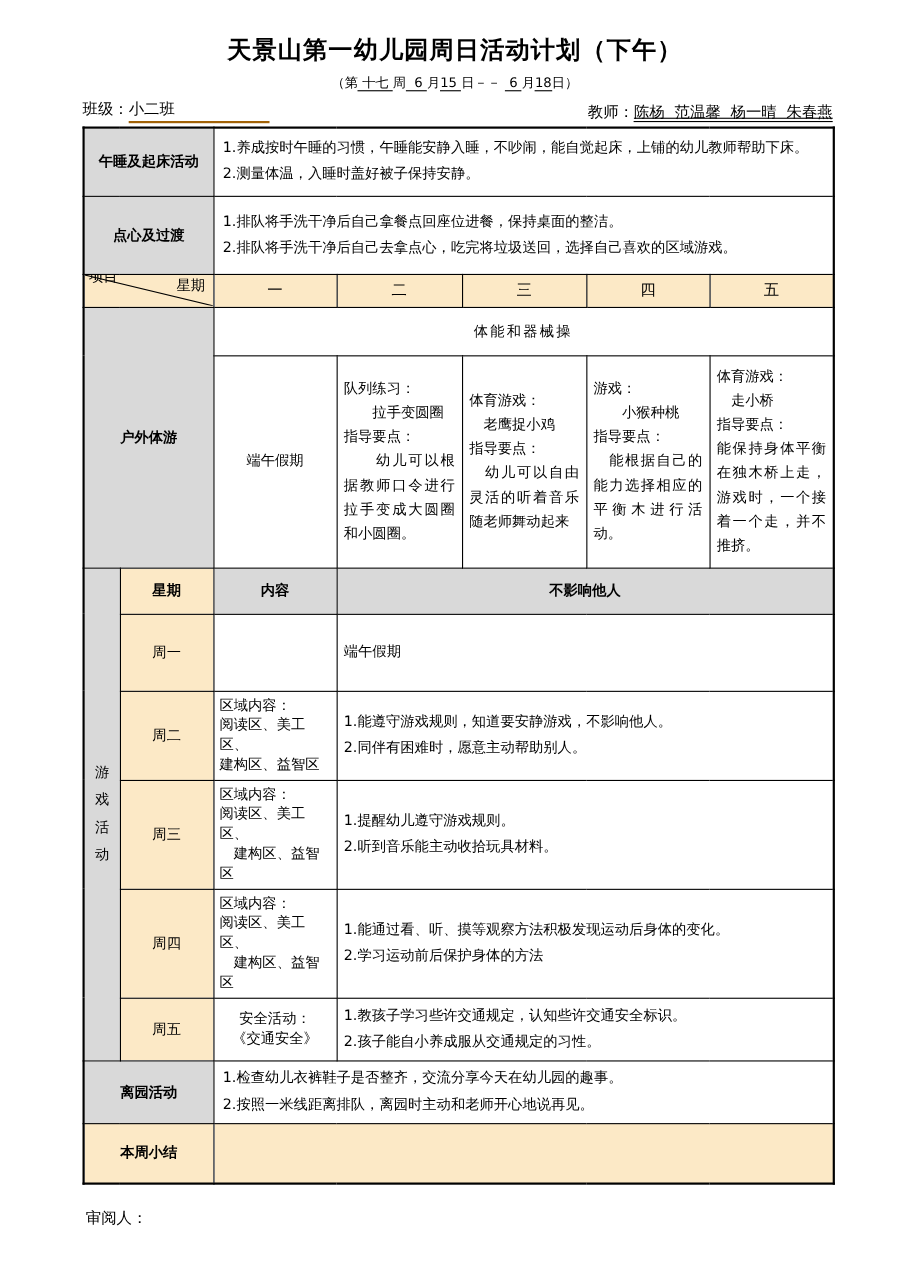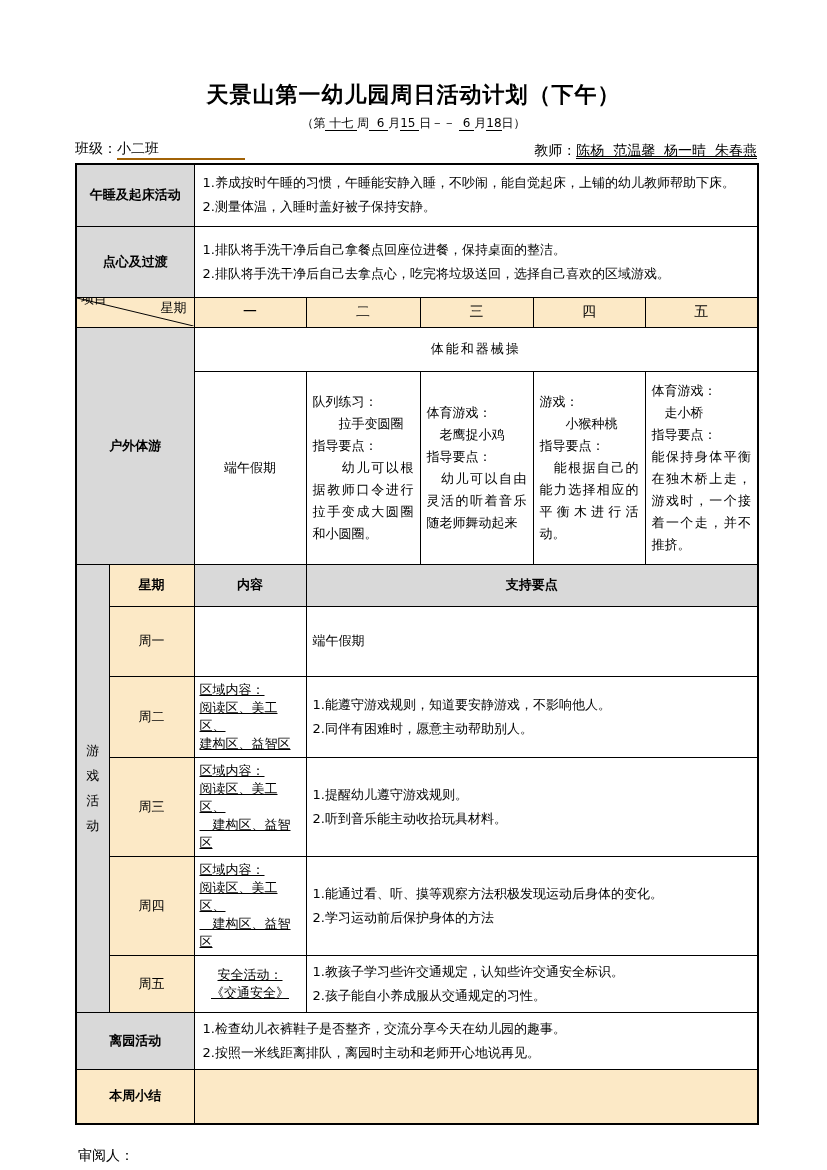--- a/index.html
+++ b/index.html
@@ -6,21 +6,21 @@
   html,body { background:#fff; }
   .page {
     position:relative;
     width:827px; height:1170px;
     background:#ffffff;
     font-family:"DejaVu Sans", sans-serif;
     color:#000;
     overflow:hidden;
   }
   .title {
-    padding-top:80px;
+    padding-top:32px;
     text-align:center;
     font-size:22px;
     font-weight:bold;
     letter-spacing:1px;
     line-height:30px;
   }
   .subtitle {
     text-align:center;
     font-size:12px;
     line-height:24px;
@@ -90,21 +90,20 @@
     white-space:pre-wrap;
     font-size:13px;
   }
   .game-day { text-align:center; }
   .game-content {
     padding:4px 5px;
     line-height:18px;
     white-space:pre-wrap;
     text-align:left;
     vertical-align:middle;
-    text-decoration:underline;
   }
   .game-content.center { text-align:center; }
   .game-support {
     padding:4px 6px;
     line-height:24px;
     white-space:pre-wrap;
     text-align:left;
   }
   .reviewer {
     margin:22px 0 0 78px;
@@ -195,21 +194,21 @@
 能保持身体平衡在独木桥上走，游戏时，一个接着一个走，并不推挤。</td>
     </tr>
 
     <tr style="height:42px">
       <td rowspan="6" class="gray vlabel">游
 戏
 活
 动</td>
       <td class="cream label-cell">星期</td>
       <td class="gray label-cell">内容</td>
-      <td colspan="4" class="gray label-cell">支持要点</td>
+      <td colspan="4" class="gray label-cell">不影响他人</td>
     </tr>
 
     <tr style="height:70px">
       <td class="cream game-day">周一</td>
       <td class="game-content center"></td>
       <td colspan="4" class="game-support">端午假期</td>
     </tr>
 
     <tr style="height:70px">
       <td class="cream game-day">周二</td>

